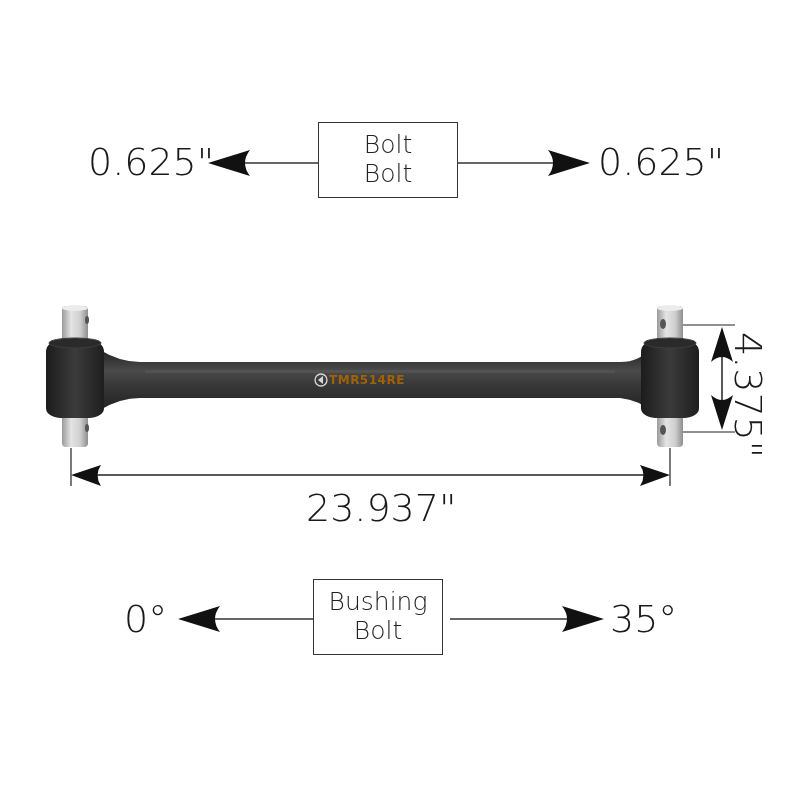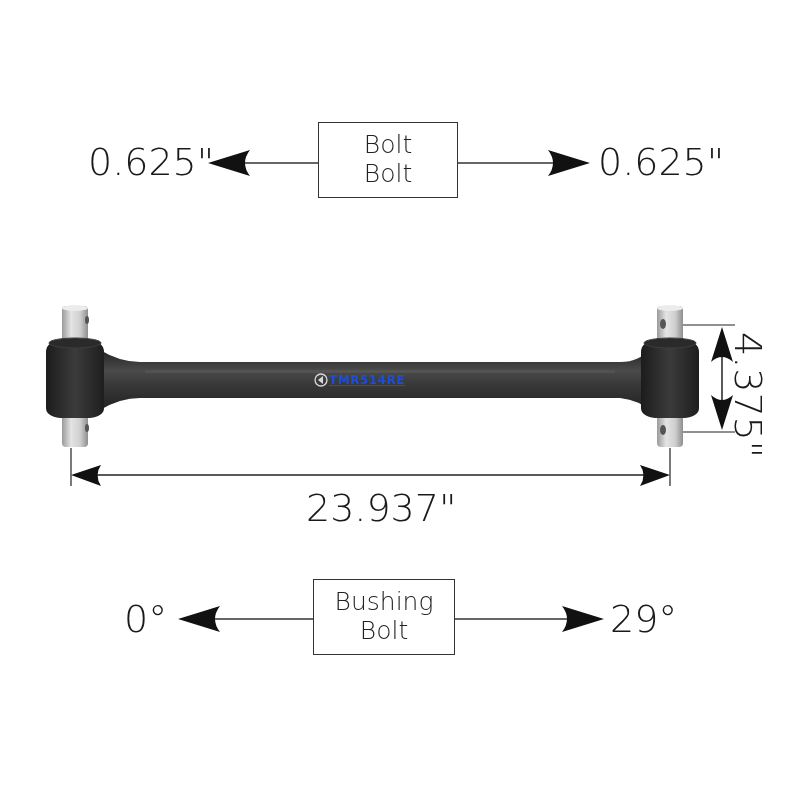--- a/index.html
+++ b/index.html
@@ -5,22 +5,22 @@
     html, body { margin: 0; padding: 0; background: #ffffff; }
     body { width: 800px; height: 800px; position: relative; overflow: hidden;
            font-family: "DejaVu Sans", sans-serif; color: #1a1a1a; }
     .box { position: absolute; border: 1.5px solid #333; background: #fff;
            box-sizing: border-box; display: flex; flex-direction: column;
            align-items: center; justify-content: center; line-height: 1.15;
            font-size: 25px; font-weight: 300; color: #222; }
     .dim-text { position: absolute; font-size: 38px; font-weight: 300; color: #1a1a1a;
                 letter-spacing: 0px; white-space: nowrap; }
     svg { position: absolute; left: 0; top: 0; }
-    .part-label { position: absolute; font-size: 12px; color: #1d4ed8; font-weight: bold;
-                  letter-spacing: 0.5px; white-space: nowrap; text-decoration: underline; }
+    .part-label { position: absolute; font-size: 12px; color: #a16207; font-weight: bold;
+                  letter-spacing: 0.5px; white-space: nowrap; }
     .vert-text { position: absolute; font-size: 38px; font-weight: 300; color: #1a1a1a;
                  transform-origin: left top; transform: rotate(90deg); white-space: nowrap; }
   </style>
 </head>
 <body>
 
 <svg width="800" height="800" viewBox="0 0 800 800">
   <defs>
     <linearGradient id="pinGrad" x1="0" x2="1" y1="0" y2="0">
       <stop offset="0" stop-color="#9a9a9a"></stop>
@@ -113,17 +113,17 @@
 </div>
 <div class="dim-text" style="left:598px; top:140px;">0.625"</div>
 
 <div class="part-label" style="left:329px; top:373px;">TMR514RE</div>
 
 <div class="vert-text" style="left:770px; top:332px;">4.375"</div>
 
 <div class="dim-text" style="left:306px; top:486px;">23.937"</div>
 
 <div class="dim-text" style="left:124px; top:597px;">0°</div>
-<div class="box" style="left:313px; top:579px; width:142px; height:76px;">
+<div class="box" style="left:313px; top:579px; width:130px; height:76px;">
   <span>Bushing</span>
   <span>Bolt</span>
 </div>
-<div class="dim-text" style="left:610px; top:597px;">29°</div>
+<div class="dim-text" style="left:610px; top:597px;">35°</div>
 
 </body></html>

